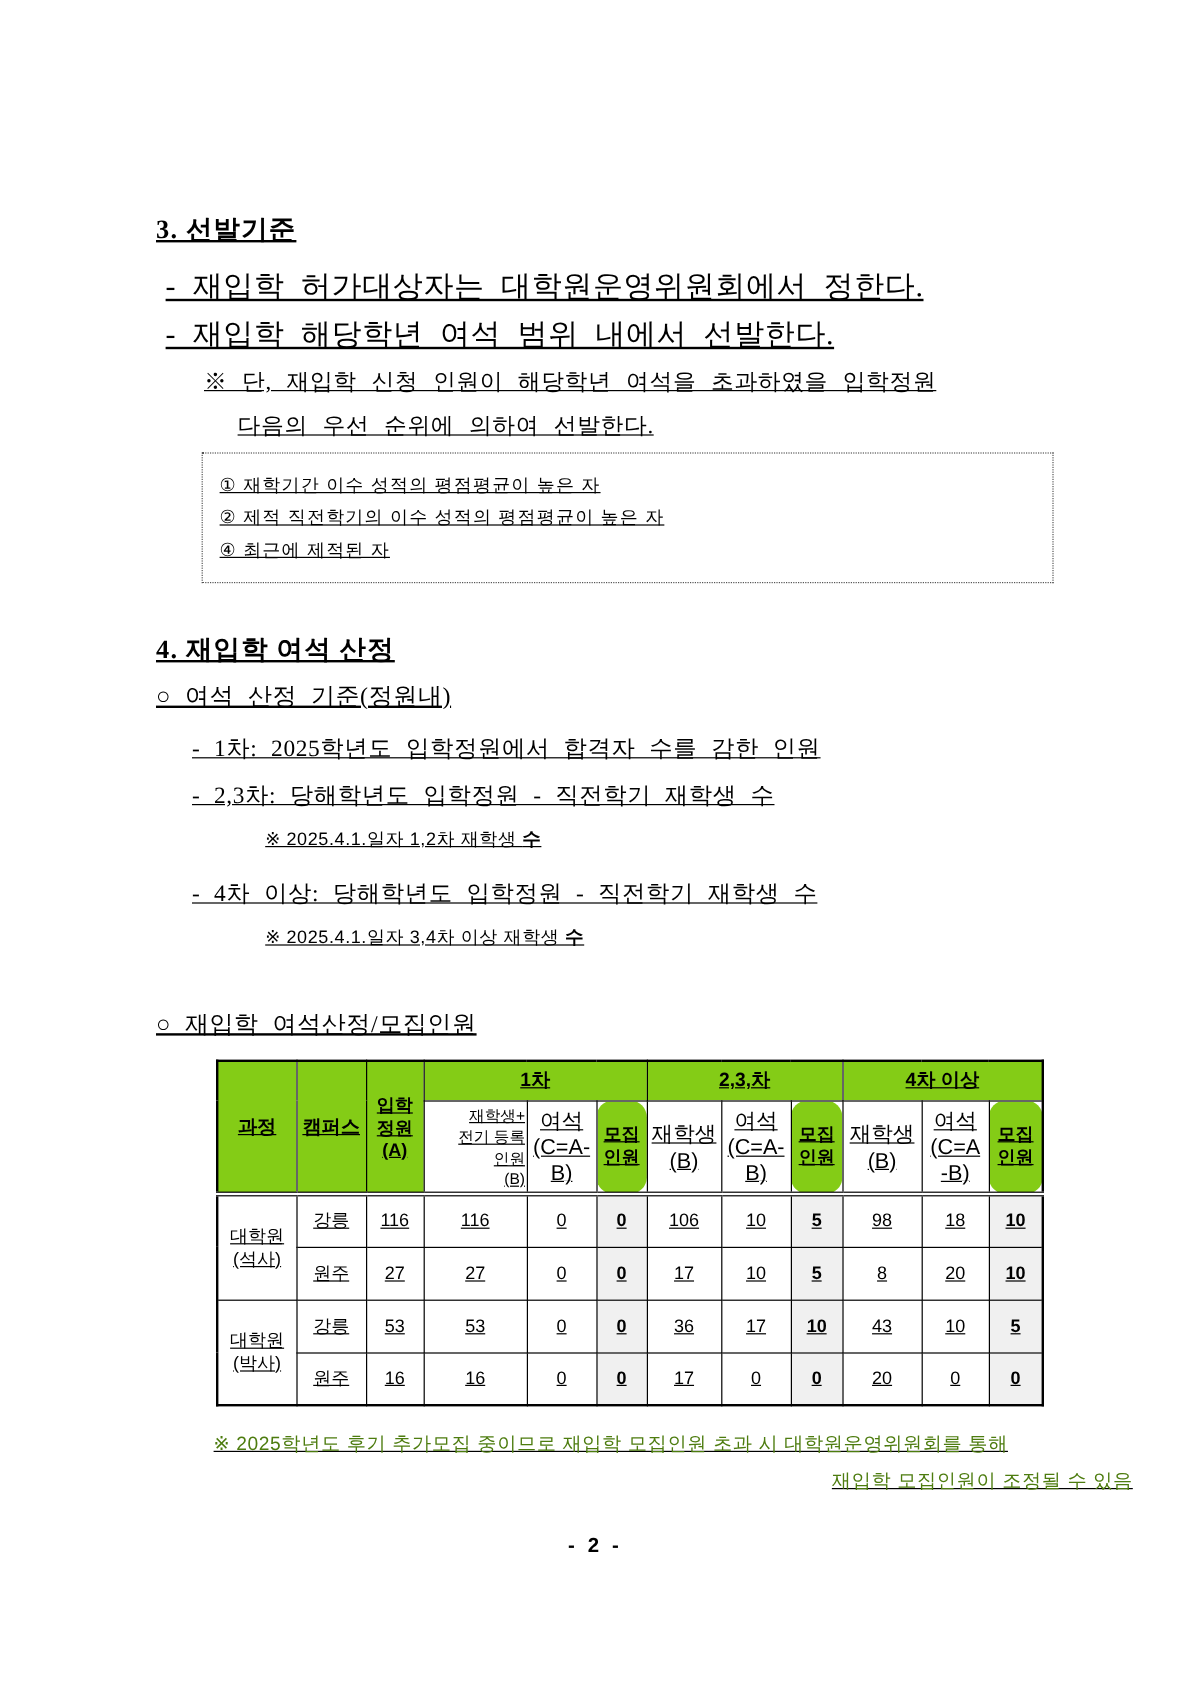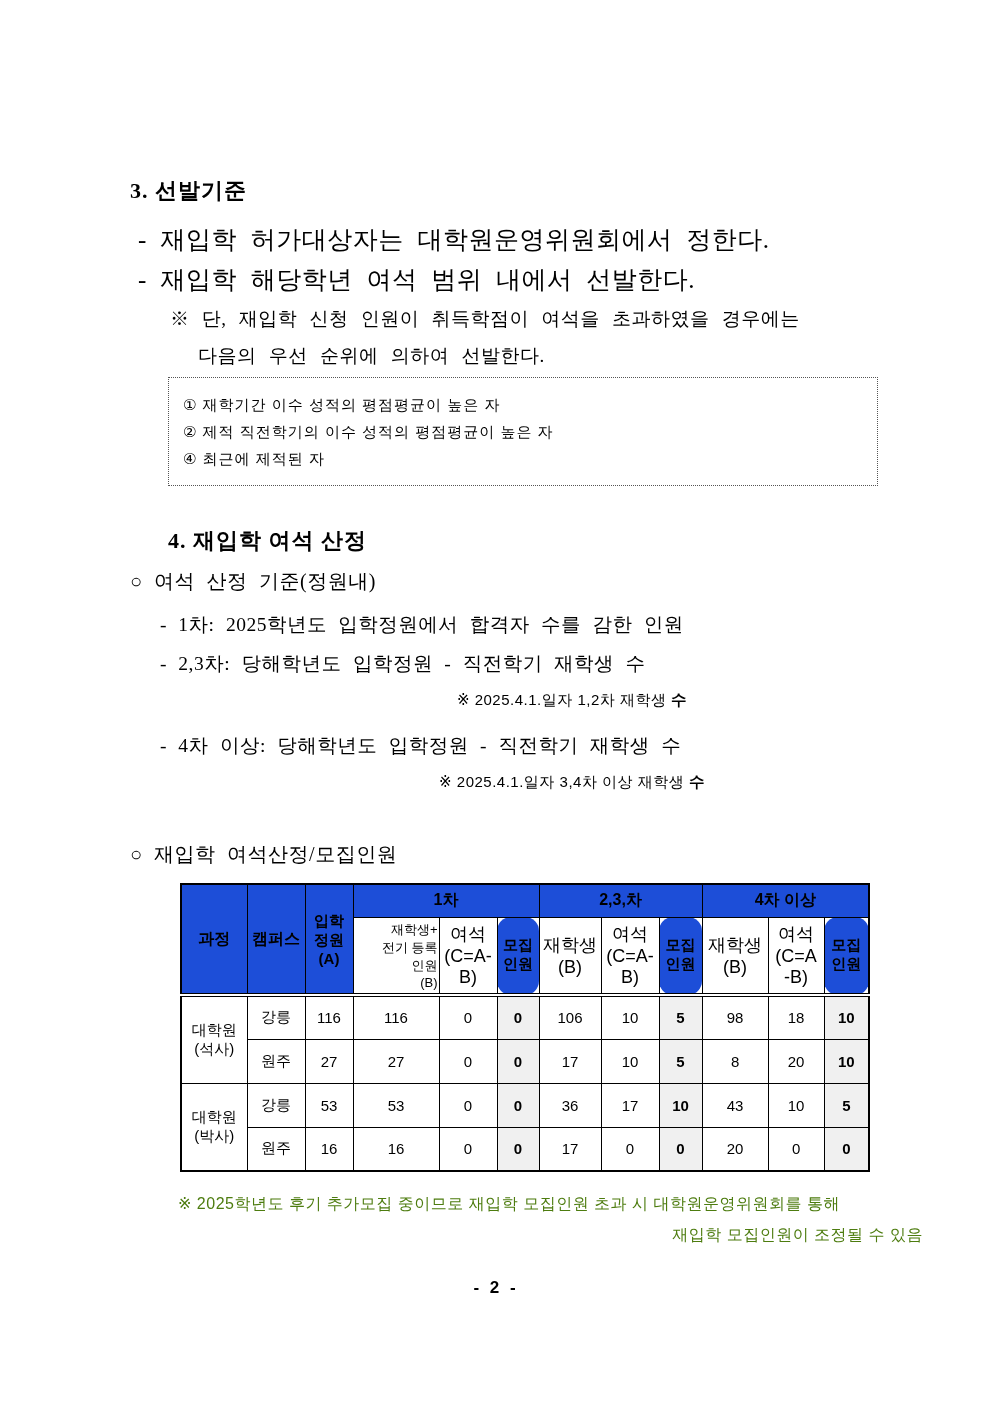--- a/index.html
+++ b/index.html
@@ -4,21 +4,21 @@
 <style>
   * { margin: 0; padding: 0; box-sizing: border-box; }
   html, body { background: #ffffff; }
   body {
     width: 992px; height: 1403px;
     font-family: "Liberation Serif", "DejaVu Serif", serif;
     color: #000;
     overflow: hidden;
     position: relative;
   }
-  .content { padding: 176px 69px 0 130px; }
+  .content { padding: 176px 48px 0 130px; text-decoration: underline; }
 
   .h-section {
     font-size: 22px; font-weight: bold; letter-spacing: 1px;
     margin-bottom: 14px;
   }
   .dash-item {
     font-size: 25px; line-height: 40px; margin-left: 8px;
     word-spacing: 7px; letter-spacing: 0.5px;
   }
   .note-line1 {
@@ -44,41 +44,40 @@
     word-spacing: 6px; letter-spacing: 0.5px;
   }
   .sub-item {
     font-size: 19.5px; line-height: 30px; margin-left: 30px; margin-bottom: 9px;
     word-spacing: 6px; letter-spacing: 0.5px;
   }
   .sub-note {
     font-family: "Liberation Sans", "DejaVu Sans", sans-serif;
     font-size: 15px; line-height: 24px; margin-left: 91px; margin-bottom: 19px;
     letter-spacing: 0.5px;
-    text-align: center;
   }
   .sub-note b { font-size: 15.5px; }
   .gap-lg { height: 26px; }
 
   table.vac {
     margin-left: 50px; margin-top: 12px;
     border-collapse: collapse;
     border: 2px solid #000;
     font-family: "Liberation Sans", "DejaVu Sans", sans-serif;
     table-layout: fixed;
     width: 688px;
   }
   table.vac th, table.vac td {
     border: 1px solid #000;
     text-align: center; vertical-align: middle;
     white-space: pre-line;
     padding: 1px;
     overflow: hidden;
   }
-  table.vac .gray { background: #1d4ed8; }
+  table.vac .gray { background: #84cc16; }
   tr.ghead th { height: 33px; font-size: 16px; font-weight: bold; }
   tr.subhead th { height: 78px; font-size: 18px; font-weight: normal; }
   tr.subhead th.small { font-size: 13px; text-align: right; }
   tr.subhead th.bold, tr.ghead th.bold { font-weight: bold; font-size: 15px; border-radius: 14px; }
   .dbl-bottom { border-bottom: 4px double #000 !important; }
   tr.body-row td { height: 44px; font-size: 15px; }
   td.hl { background: #f0f0f0; font-weight: bold; }
 
   .footnote {
     font-family: "Liberation Sans", "DejaVu Sans", sans-serif;
@@ -97,31 +96,31 @@
   }
 </style>
 </head>
 <body>
 
 <div class="content">
 
   <div class="h-section">3. 선발기준</div>
   <div class="dash-item">- 재입학 허가대상자는 대학원운영위원회에서 정한다.</div>
   <div class="dash-item">- 재입학 해당학년 여석 범위 내에서 선발한다.</div>
-  <div class="note-line1">※ 단, 재입학 신청 인원이 취득학점이 여석을 초과하였을 경우에는</div>
+  <div class="note-line1">※ 단, 재입학 신청 인원이 해당학년 여석을 초과하였을 입학정원</div>
   <div class="note-line2">다음의 우선 순위에 의하여 선발한다.</div>
 
   <div class="priority-box">
     <div class="p-item">① 재학기간 이수 성적의 평점평균이 높은 자</div>
     <div class="p-item">② 제적 직전학기의 이수 성적의 평점평균이 높은 자</div>
     <div class="p-item">④ 최근에 제적된 자</div>
   </div>
 
   <div class="sec4">
-    <div class="h-section" style="margin-bottom:10px;margin-left:38px;">4. 재입학 여석 산정</div>
+    <div class="h-section" style="margin-bottom:10px;">4. 재입학 여석 산정</div>
     <div class="circle-head">○ 여석 산정 기준(정원내)</div>
 
     <div class="sub-item">- 1차: 2025학년도 입학정원에서 합격자 수를 감한 인원</div>
     <div class="sub-item">- 2,3차: 당해학년도 입학정원 - 직전학기 재학생 수</div>
     <div class="sub-note"><span>※ 2025.4.1.일자 1,2차 재학생 </span><b>수</b></div>
     <div class="sub-item">- 4차 이상: 당해학년도 입학정원 - 직전학기 재학생 수</div>
     <div class="sub-note"><span>※ 2025.4.1.일자 3,4차 이상 재학생 </span><b>수</b></div>
 
     <div class="gap-lg"></div>
     <div class="circle-head">○ 재입학 여석산정/모집인원</div>

